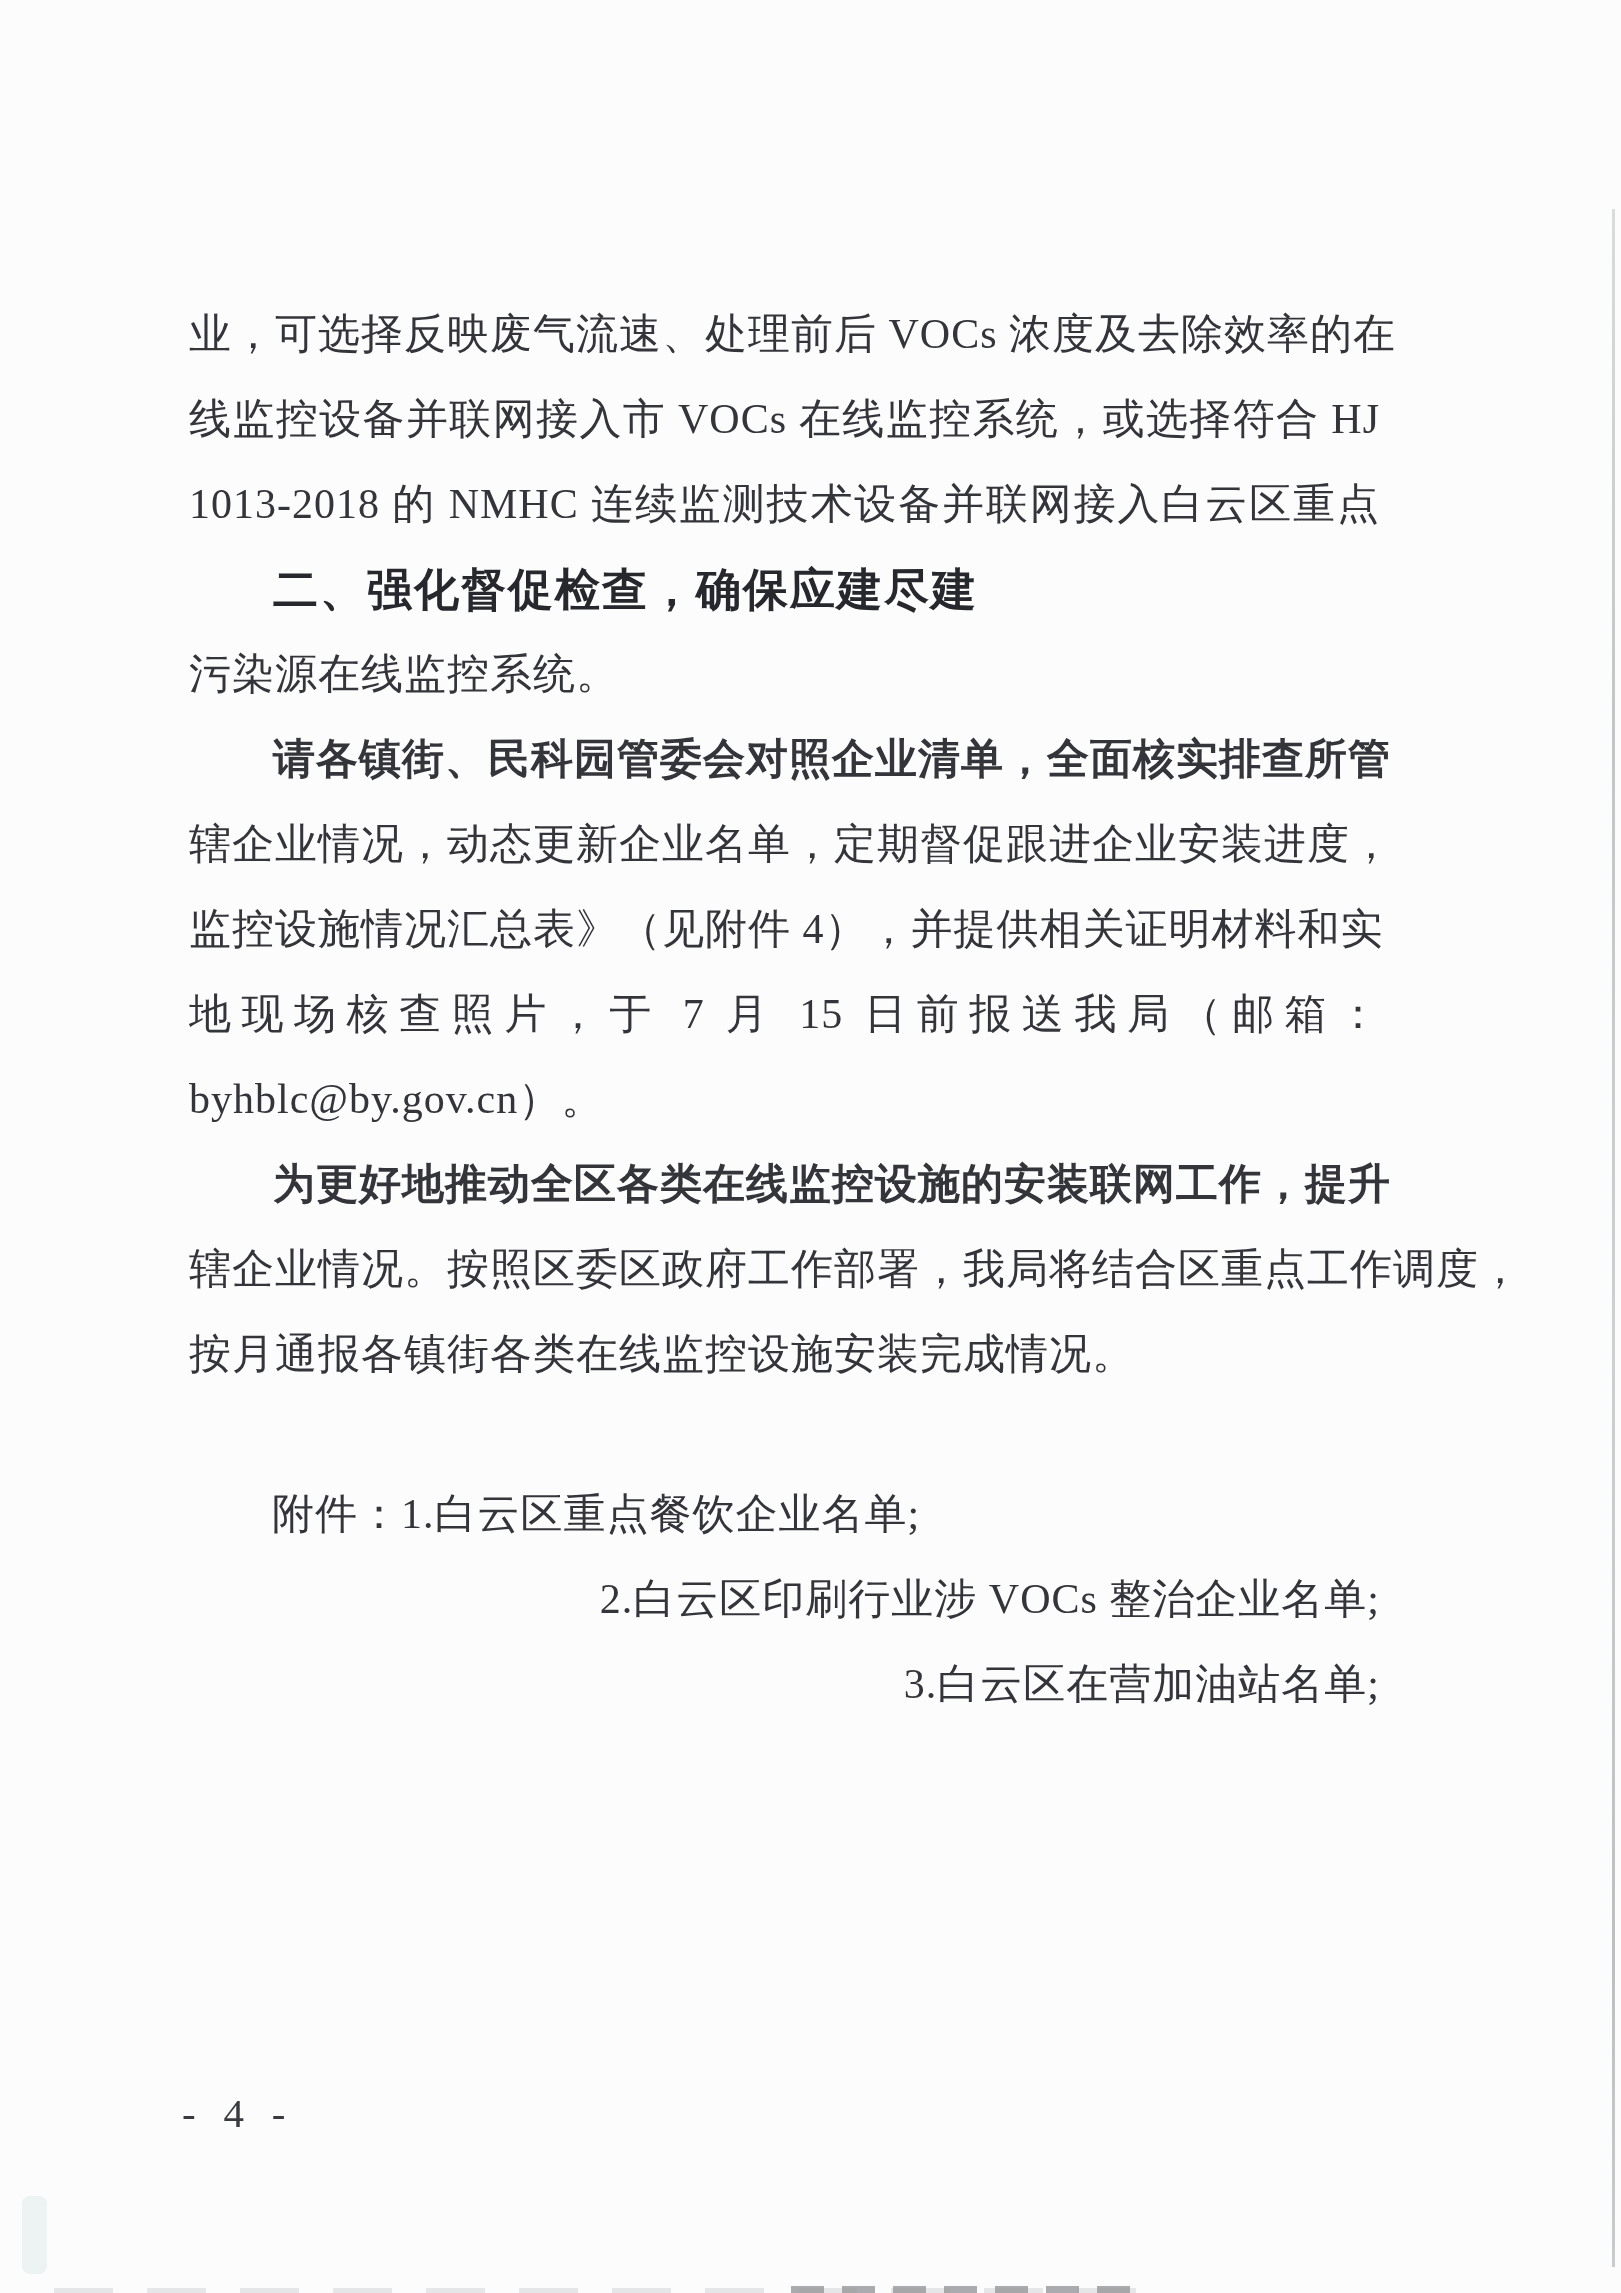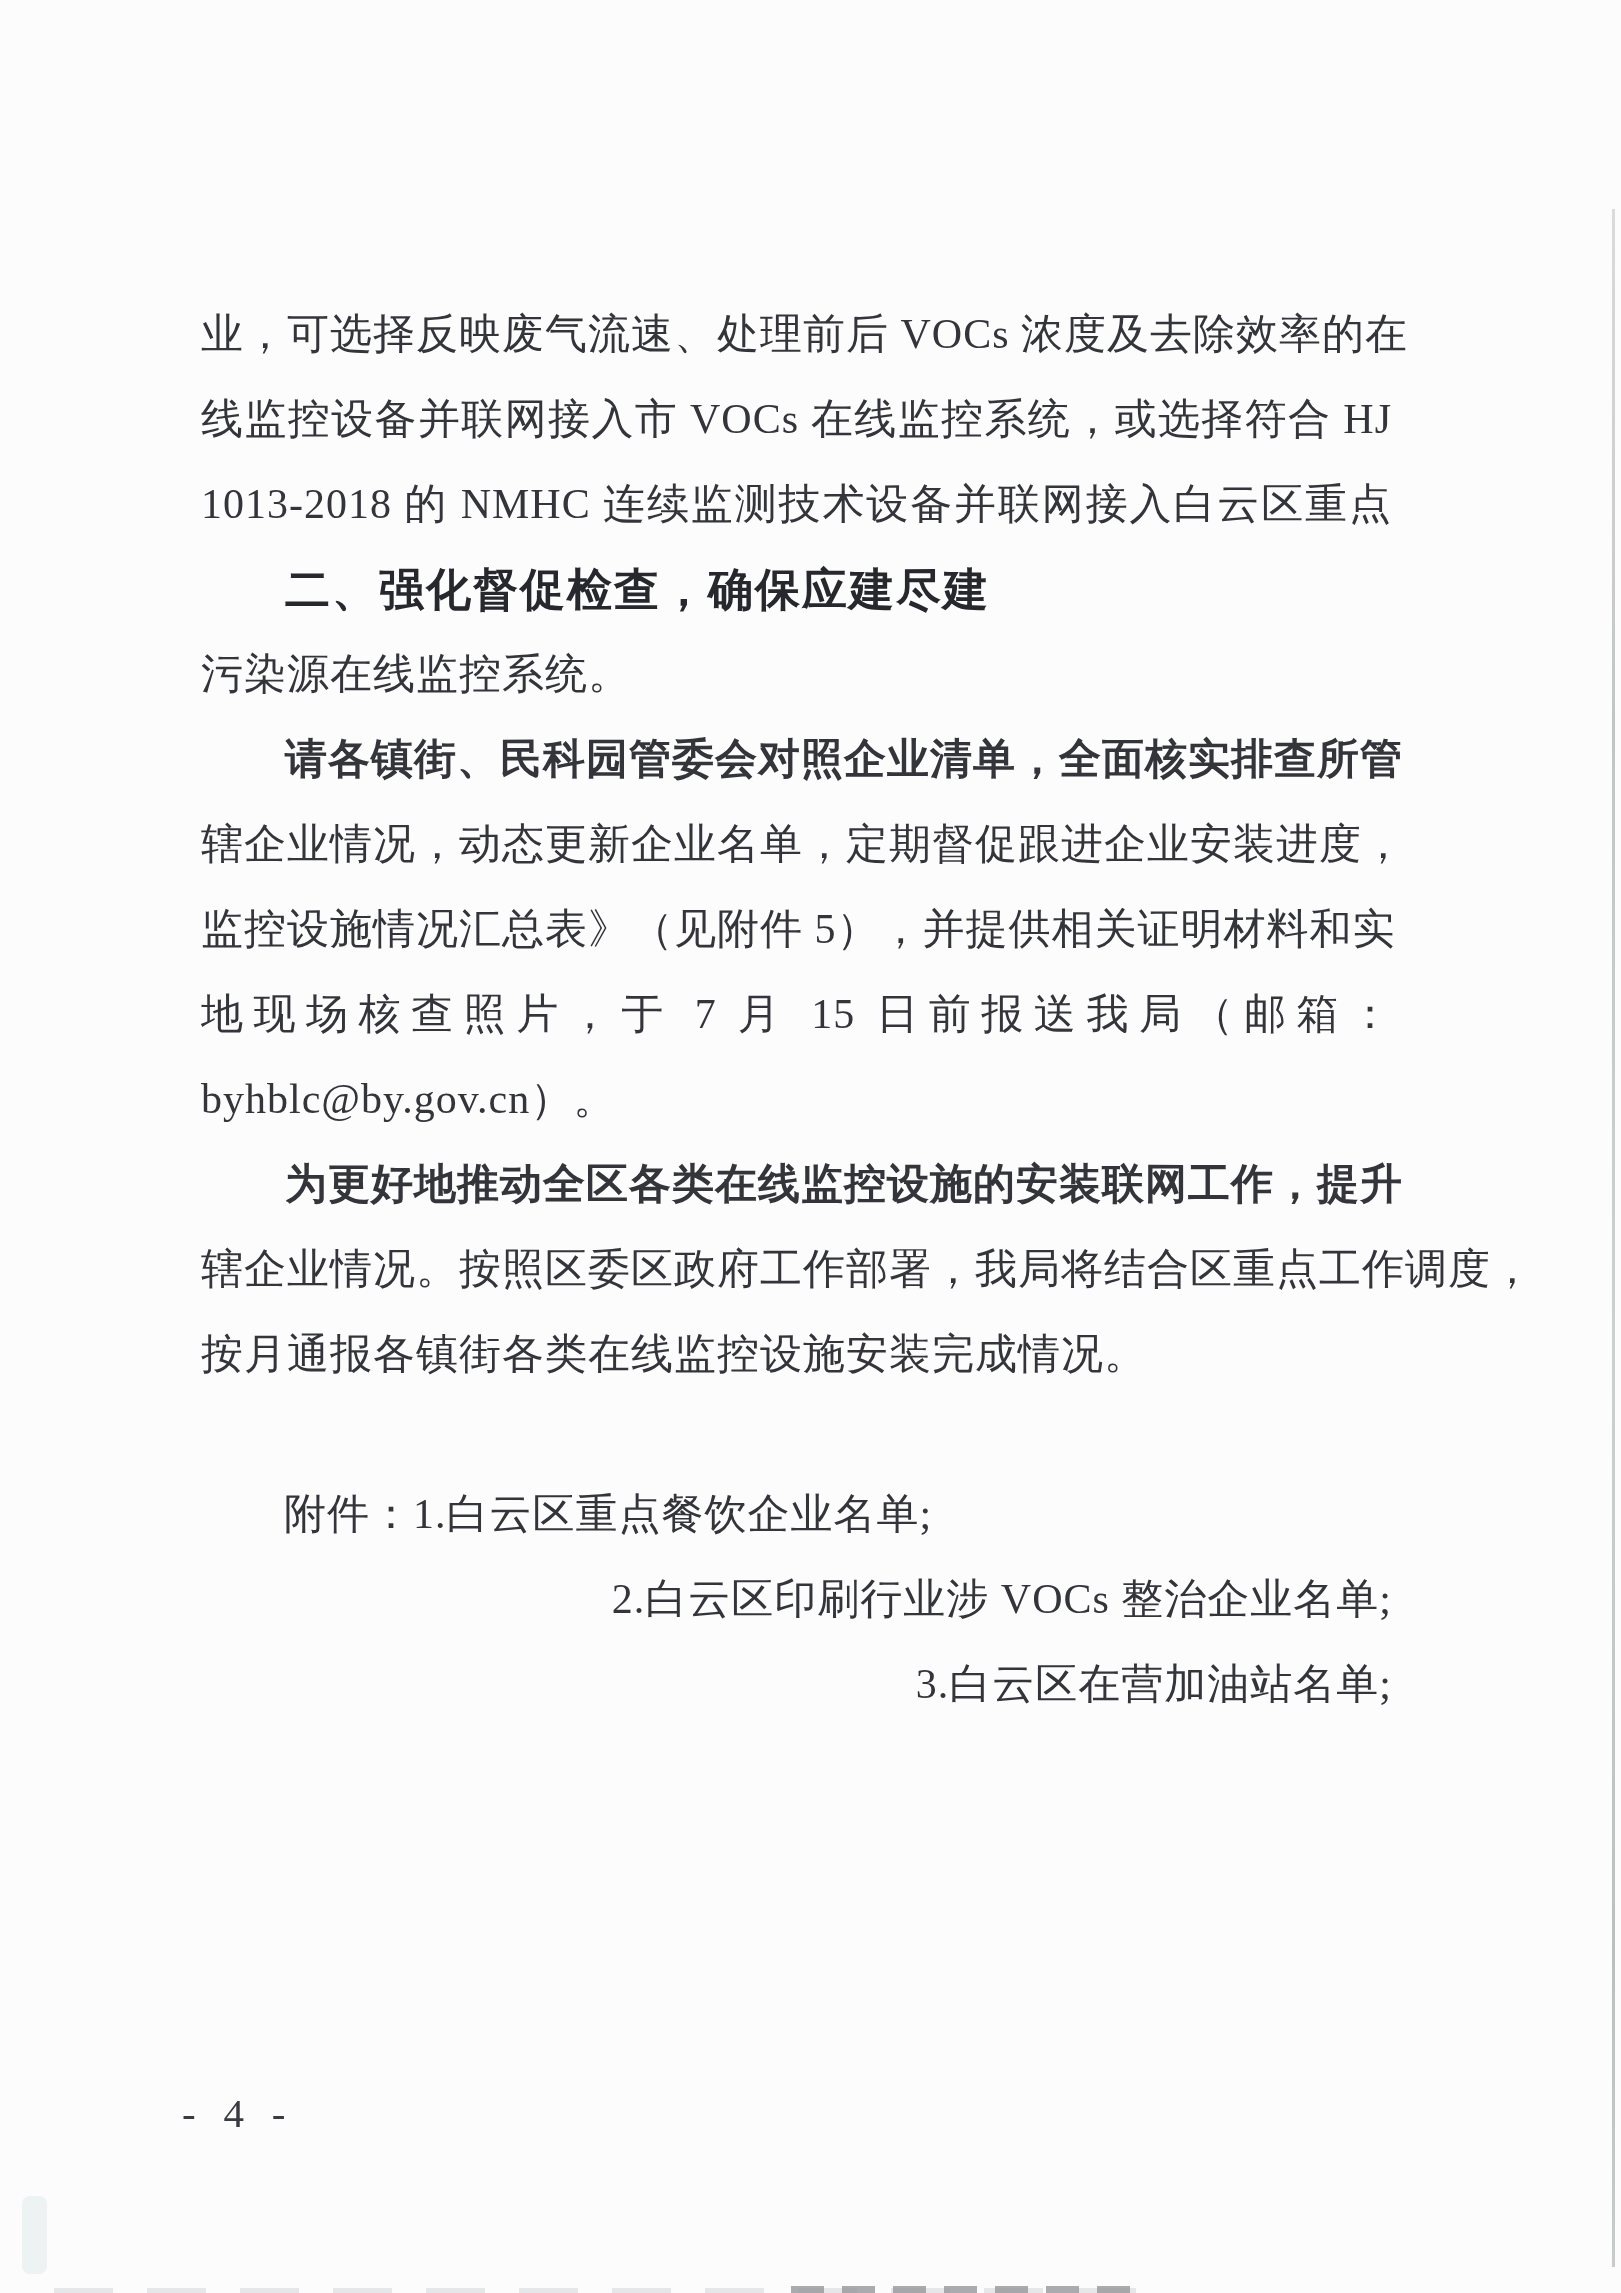--- a/index.html
+++ b/index.html
@@ -6,21 +6,21 @@
   .page{
     position:relative;
     width:1621px;height:2294px;
     background:#fcfcfd;
     overflow:hidden;
     font-family:"Liberation Serif","DejaVu Serif",serif;
     color:#34353b;
   }
   .textblock{
     position:absolute;
-    left:201px;top:292px;
+    left:189px;top:292px;
     width:1191px;
   }
   .line{
     height:85px;
     line-height:85px;
     font-size:42px;
     white-space:nowrap;
     letter-spacing:1px;
   }
   .just{
@@ -85,21 +85,21 @@
 
     <div class="line just">业，可选择反映废气流速、处理前后 VOCs 浓度及去除效率的在</div>
     <div class="line just">线监控设备并联网接入市 VOCs 在线监控系统，或选择符合 HJ</div>
     <div class="line just">1013-2018 的 NMHC 连续监测技术设备并联网接入白云区重点</div>
     <div class="line h">二、强化督促检查，确保应建尽建</div>
 
     <div class="line">污染源在线监控系统。</div>
 
     <div class="line just in">请各镇街、民科园管委会对照企业清单，全面核实排查所管</div>
     <div class="line just">辖企业情况，动态更新企业名单，定期督促跟进企业安装进度，</div>
-    <div class="line just">监控设施情况汇总表》（见附件 5），并提供相关证明材料和实</div>
+    <div class="line just">监控设施情况汇总表》（见附件 4），并提供相关证明材料和实</div>
     <div class="line just">地现场核查照片，于 7 月 15 日前报送我局（邮箱：</div>
     <div class="line">byhblc@by.gov.cn）。</div>
 
 
     <div class="line just in">为更好地推动全区各类在线监控设施的安装联网工作，提升</div>
     <div class="line just">辖企业情况。按照区委区政府工作部署，我局将结合区重点工作调度，</div>
     <div class="line">按月通报各镇街各类在线监控设施安装完成情况。</div>
 
     <div class="gap"></div>
 

